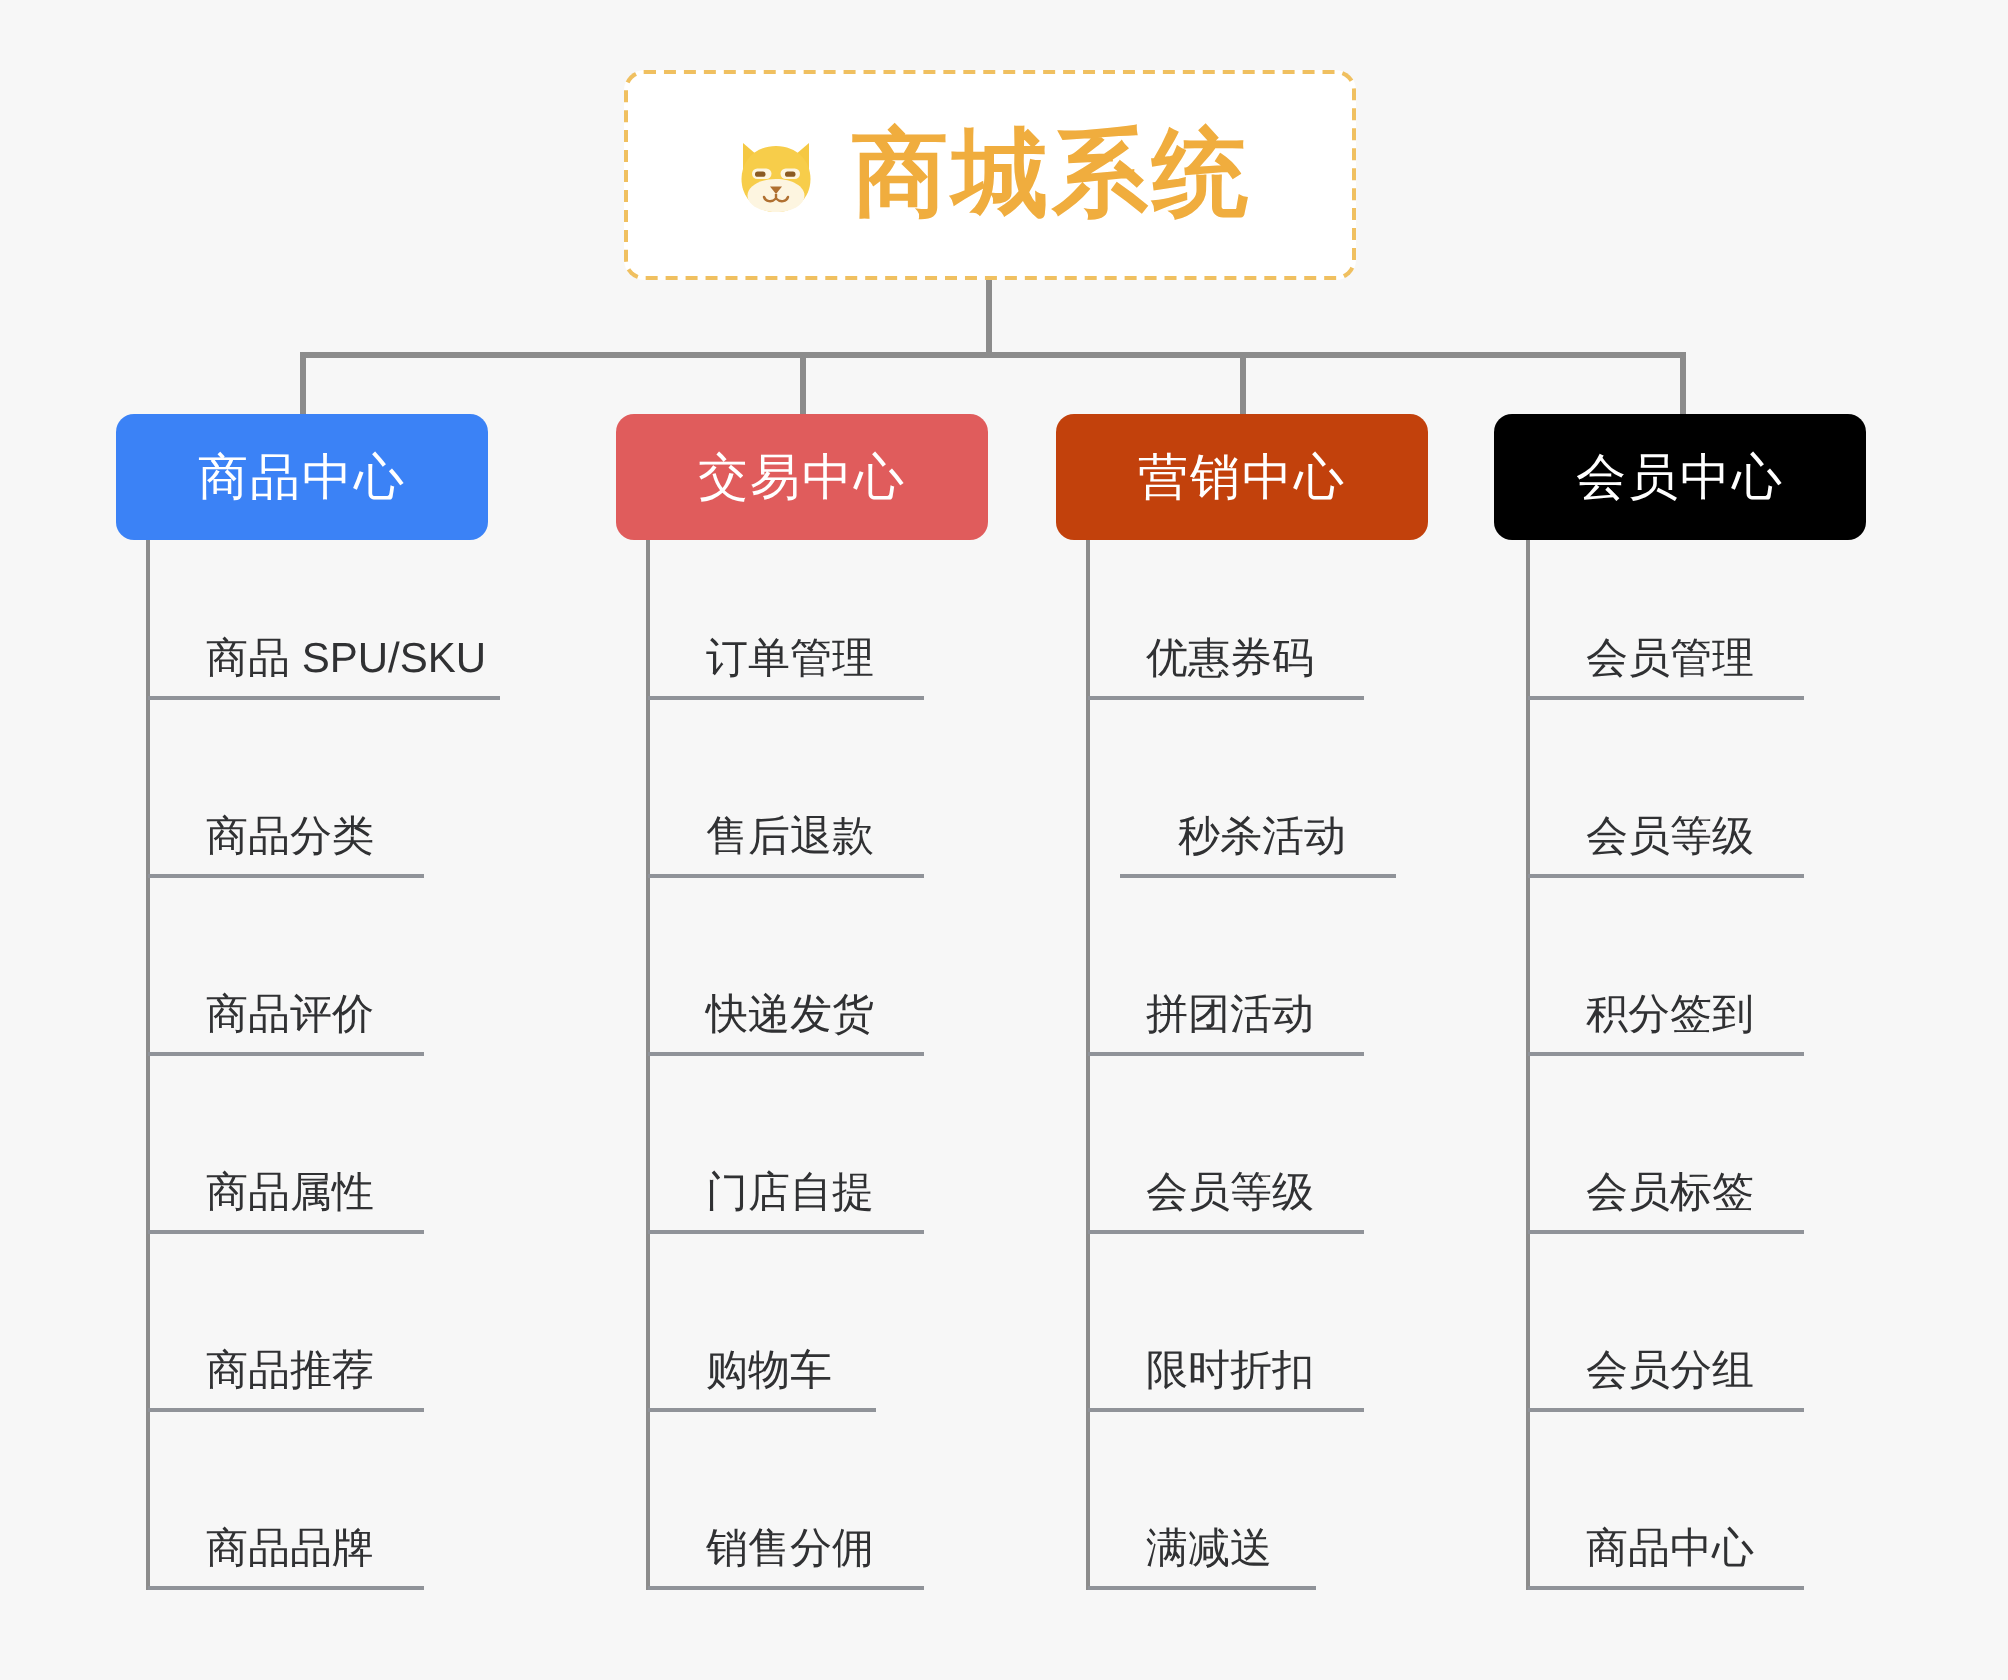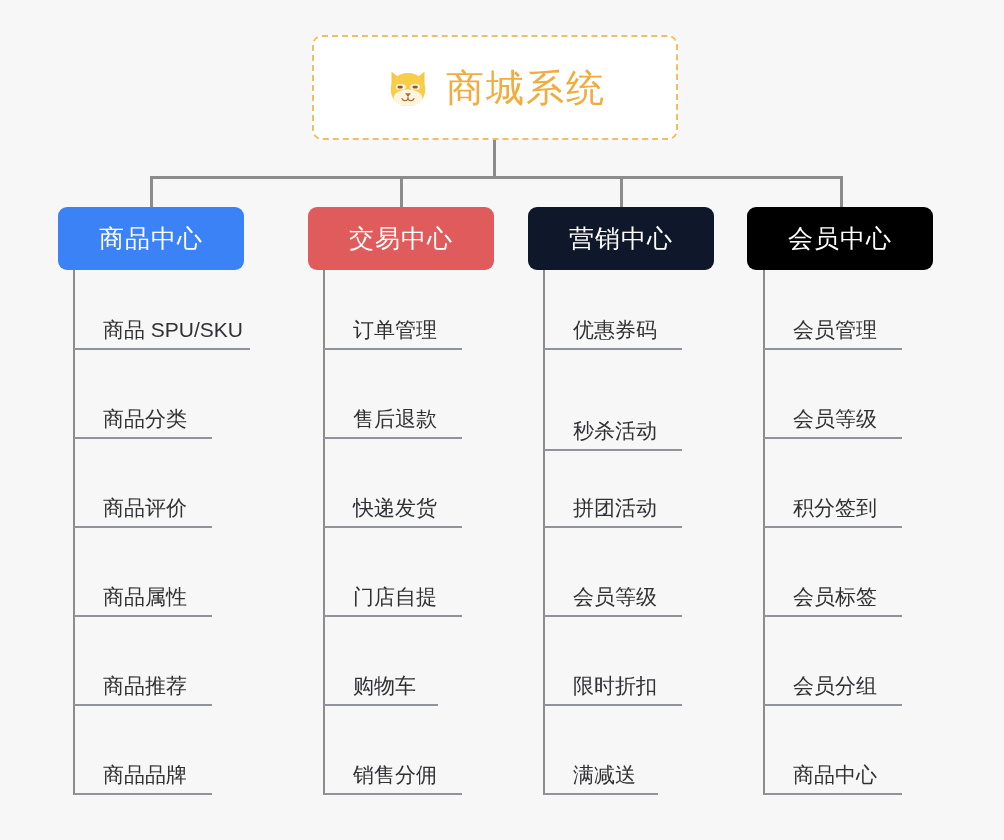--- a/index.html
+++ b/index.html
@@ -16,24 +16,25 @@
     position:absolute;left:312px;top:35px;width:366px;height:105px;
     box-sizing:border-box;
     background:#ffffff;
     border:2px dashed #f0c060;
     border-radius:10px;
     display:flex;align-items:center;justify-content:center;
     gap:14px;
   }
   .root-title{
     color:#f0ad3e;
-    font-size:38px;
+    font-size:48px;
     letter-spacing:2px;
     line-height:1;
     white-space:nowrap;
+    font-weight:bold;
   }
   .shiba{width:48px;height:48px;display:block;}
 
   
   .conn{position:absolute;background:#8c8c8c;}
   .v-stub{left:493px;top:140px;width:3px;height:38px;}
   .bus{left:150px;top:176px;width:690px;height:3px;}
   .drop{top:176px;width:3px;height:31px;}
 
   
@@ -146,21 +147,21 @@
           <div class="leaf-label">销售分佣</div>
           <div class="leaf-rule" style="width: 138px;"></div>
         </div>
       </div>
       <div class="branch" style="left: 543px;">
         <div class="spine" style="height: 525px;"></div>
         <div class="leaf" style="top: -9px; width: 178px;">
           <div class="leaf-label">优惠券码</div>
           <div class="leaf-rule" style="width: 138px;"></div>
         </div>
-        <div class="leaf" style="top: 92px; width: 178px;">
+        <div class="leaf" style="top: 80px; width: 178px; margin-left: 16px;">
           <div class="leaf-label">秒杀活动</div>
           <div class="leaf-rule" style="width: 138px;"></div>
         </div>
         <div class="leaf" style="top: 169px; width: 178px;">
           <div class="leaf-label">拼团活动</div>
           <div class="leaf-rule" style="width: 138px;"></div>
         </div>
         <div class="leaf" style="top: 258px; width: 178px;">
           <div class="leaf-label">会员等级</div>
           <div class="leaf-rule" style="width: 138px;"></div>
@@ -205,20 +206,20 @@
 
 <div class="conn drop" style="left: 150px;"></div>
     <div class="cat-head" style="left: 58px; width: 186px; background: #3b82f6;">
       <span>商品中心</span>
     </div>
     <div class="conn drop" style="left: 400px;"></div>
     <div class="cat-head" style="left: 308px; width: 186px; background: rgb(224, 92, 92);">
       <span>交易中心</span>
     </div>
     <div class="conn drop" style="left: 620px;"></div>
-    <div class="cat-head" style="left: 528px; width: 186px; background: #0f172a;">
+    <div class="cat-head" style="left: 528px; width: 186px; background: #c2410c;">
       <span>营销中心</span>
     </div>
     <div class="conn drop" style="left: 840px;"></div>
     <div class="cat-head" style="left: 747px; width: 186px; background: #000000;">
       <span>会员中心</span>
     </div>
   </div>
 
 </body></html>

